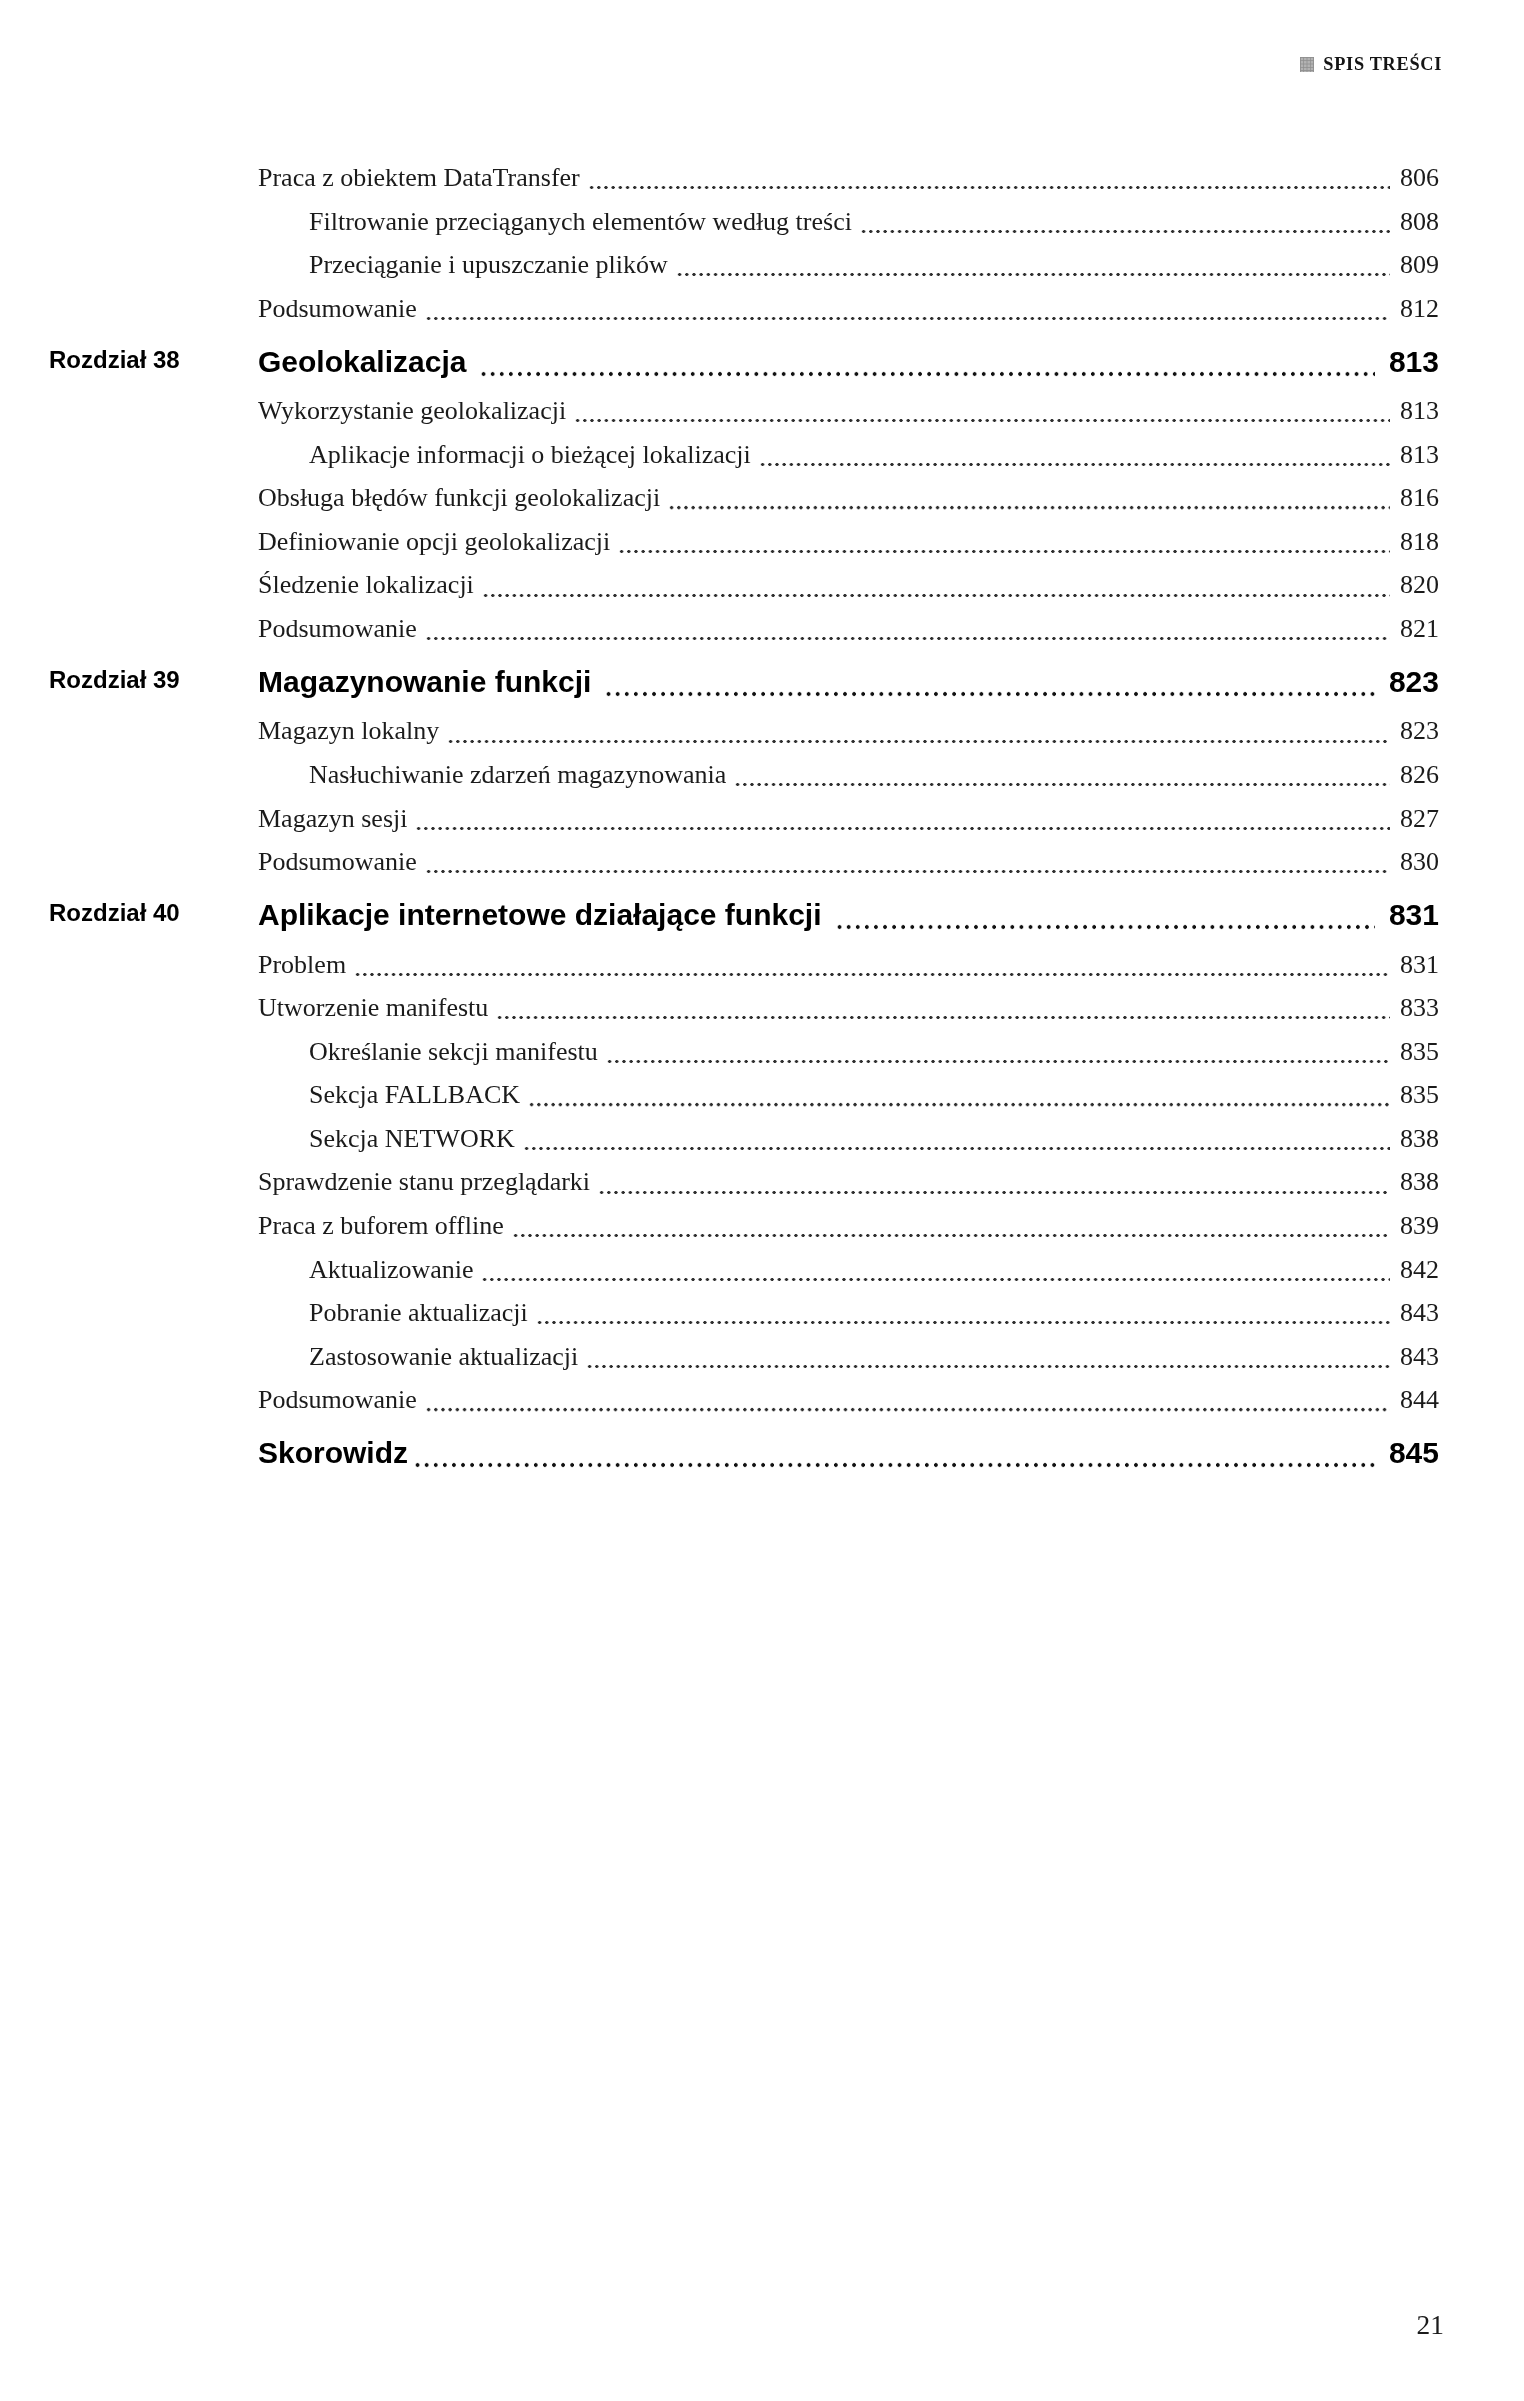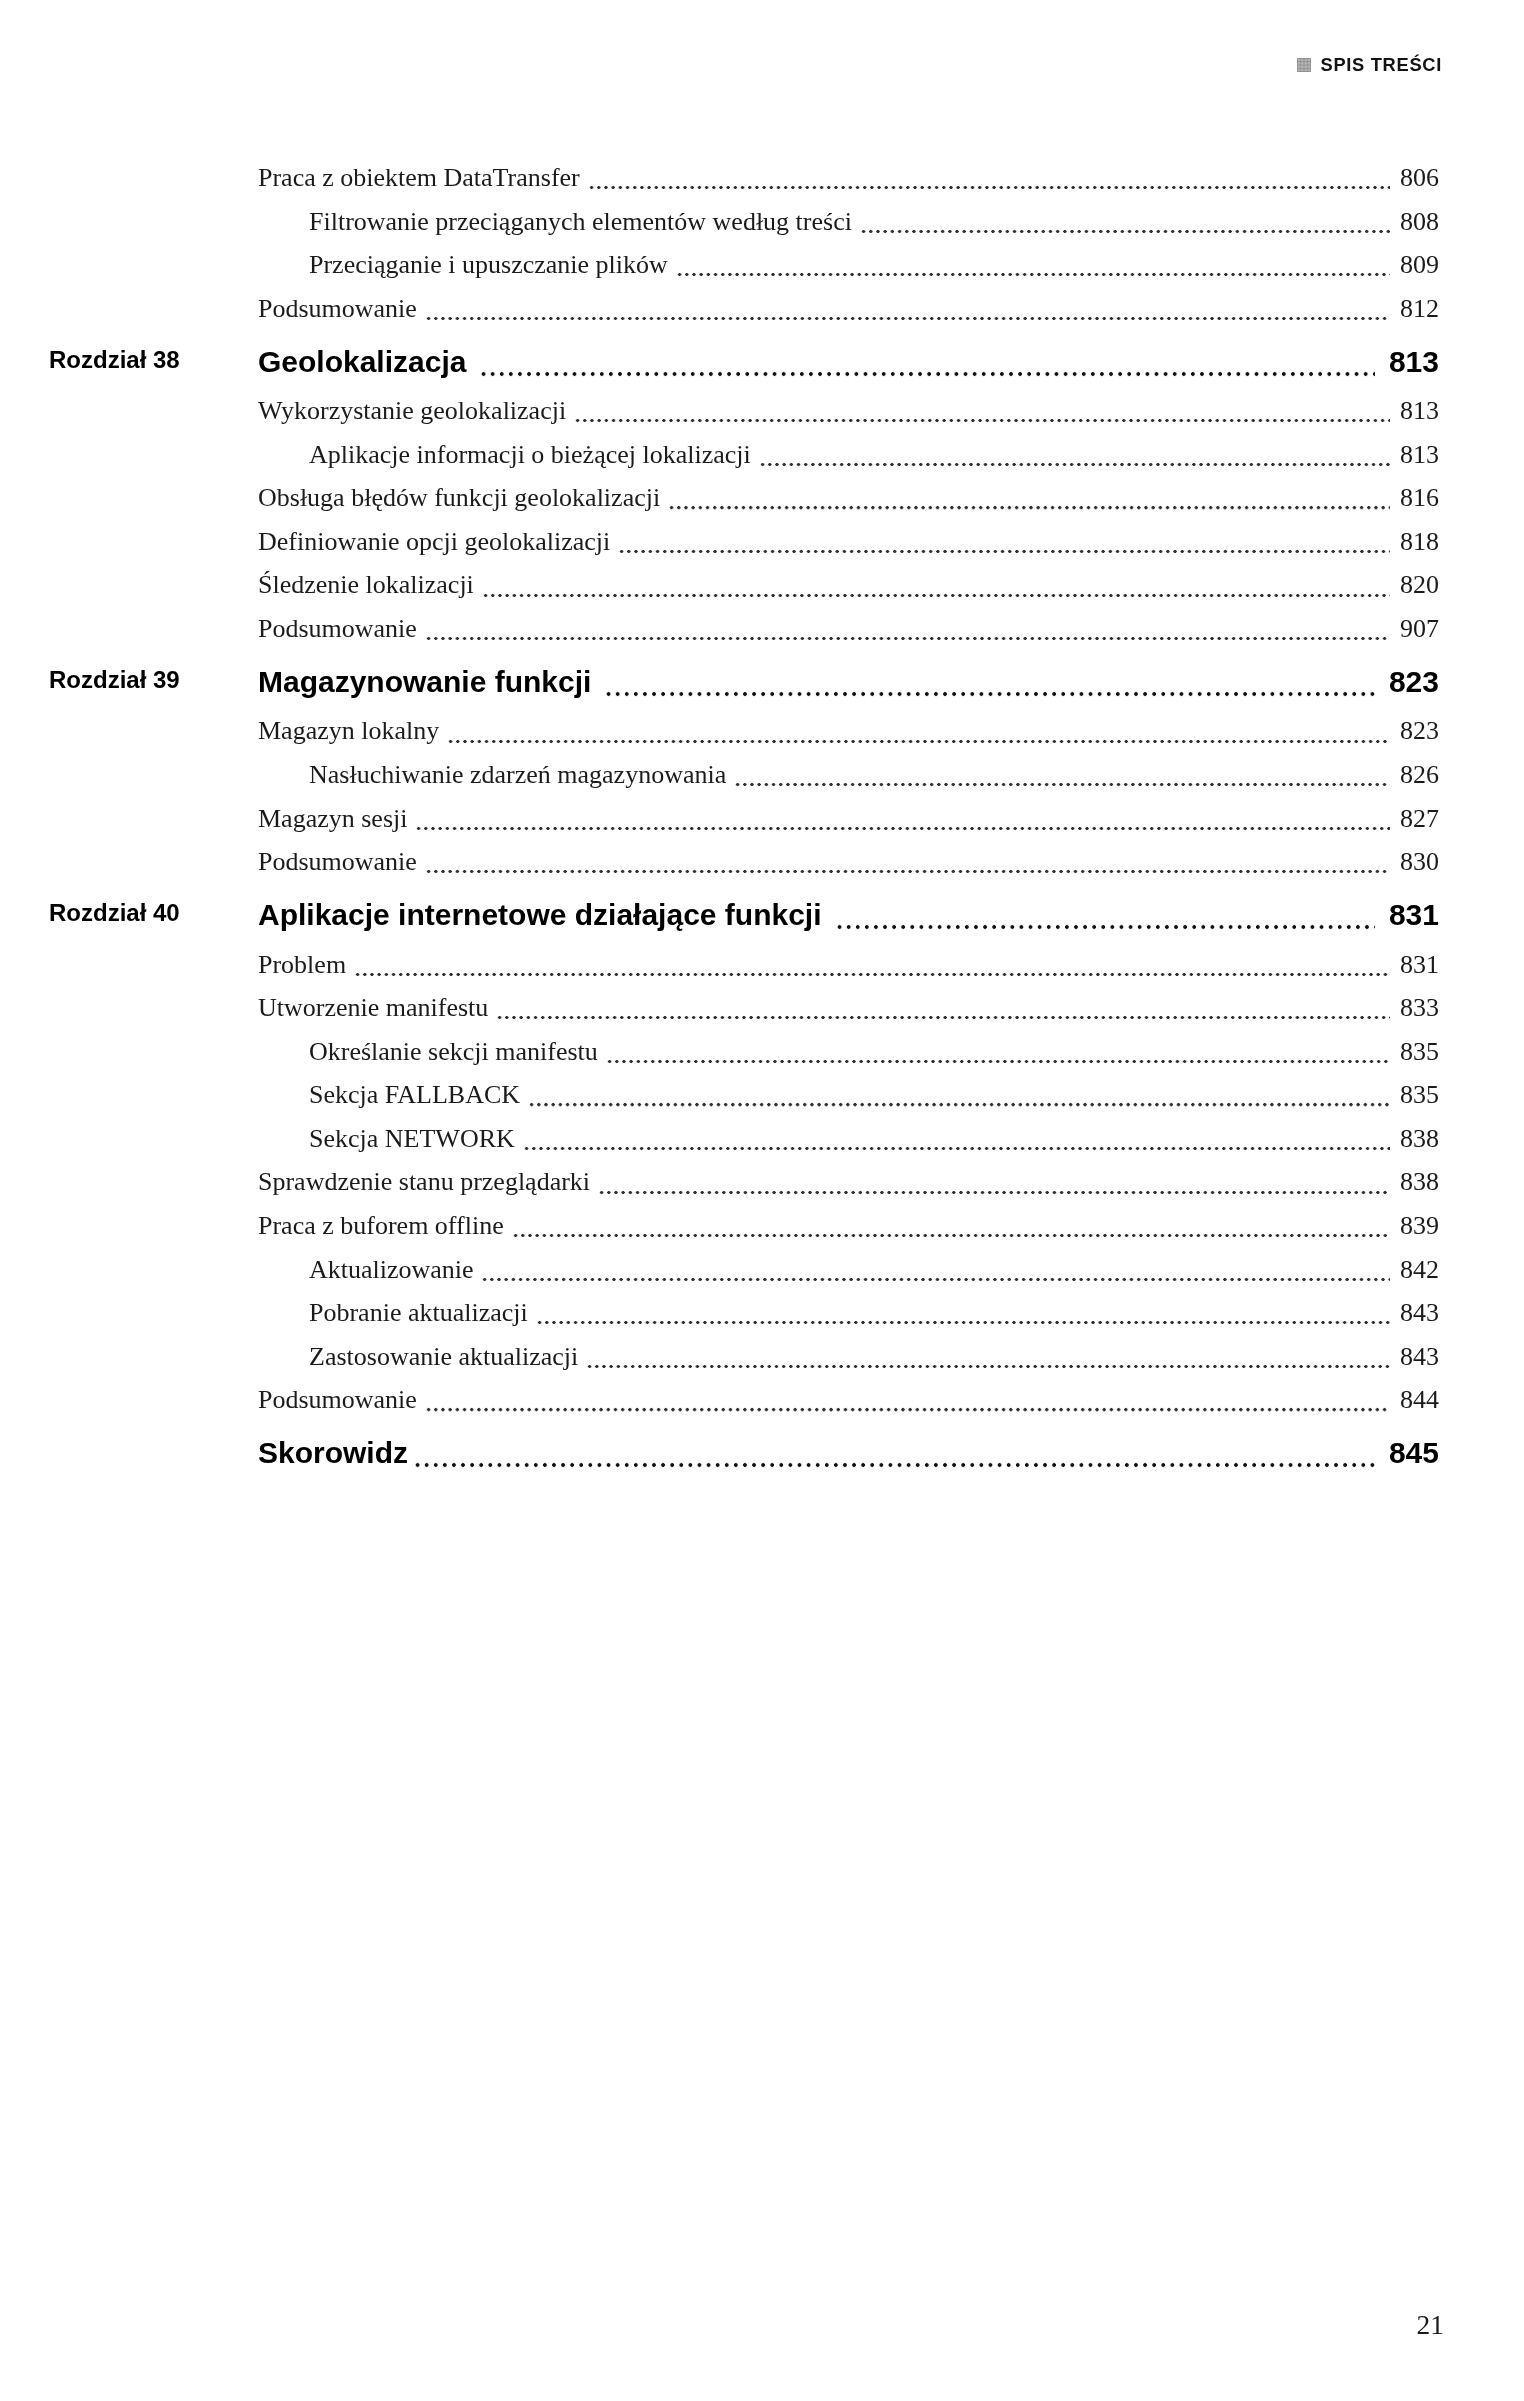--- a/index.html
+++ b/index.html
@@ -9,21 +9,21 @@
     background:#ffffff;
     font-family:"Liberation Serif", serif;
     color:#1b1b1b;
     overflow:hidden;
   }
 
   
   .header{
     position:absolute;top:54px;right:82px;
     display:flex;align-items:center;gap:9.1px;
-    font-family:Liberation Sans, sans-serif;
+    font-family:Liberation Serif, serif;
     font-weight:700;font-size:18.3px;letter-spacing:0.7px;
     color:#141414;
   }
   .hdr-icon{
     width:14.4px;height:14.4px;flex:0 0 auto;
     background-color:#b3b3b3;
     background-image:
       linear-gradient(#8f8f8f 0.7px, transparent 0.7px),
       linear-gradient(90deg,#8f8f8f 0.7px, transparent 0.7px);
     background-size:3.3px 3.3px;
@@ -141,21 +141,21 @@
       <span class="pg">818</span>
     </div>
     <div class="row i0">
       <span class="lbl">Śledzenie lokalizacji</span>
       <span class="dots"></span>
       <span class="pg">820</span>
     </div>
     <div class="row i0">
       <span class="lbl">Podsumowanie</span>
       <span class="dots"></span>
-      <span class="pg">907</span>
+      <span class="pg">821</span>
     </div>
 
     <div class="row chapter-row">
       <span class="chap-gutter">Rozdział 39</span>
       <span class="lbl">Magazynowanie funkcji</span>
       <span class="dots"></span>
       <span class="pg">823</span>
     </div>
 
     <div class="row i0">

